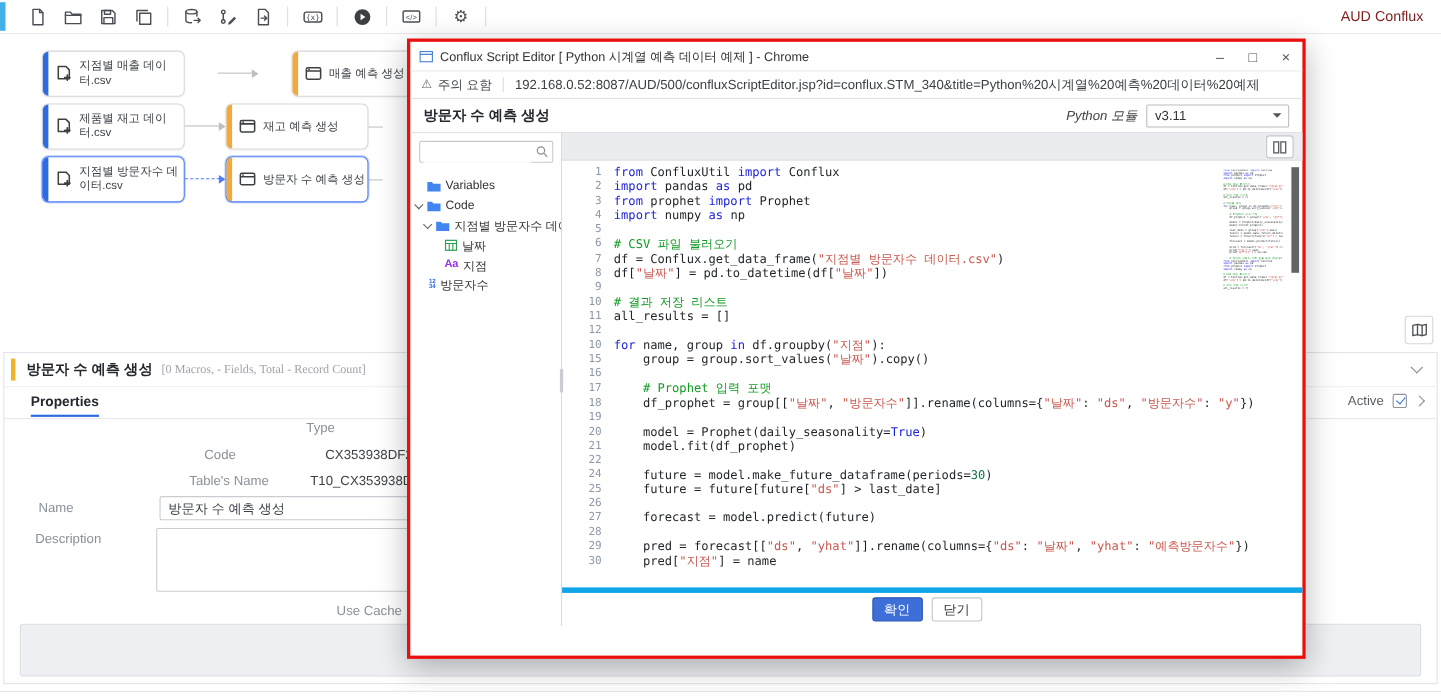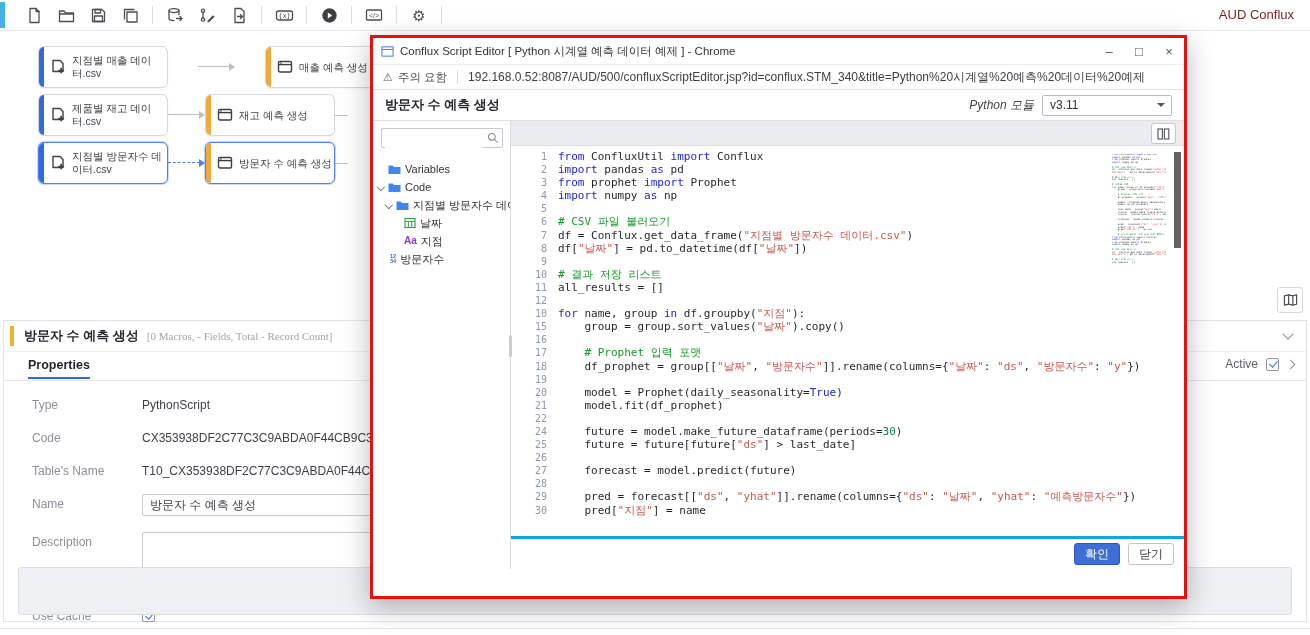--- a/index.html
+++ b/index.html
@@ -49,21 +49,21 @@
   .tab-properties{position:absolute;left:24px;top:6px;font-size:12.5px;font-weight:bold;color:#24282e;
                   padding-bottom:6px;cursor:pointer;}
   .tab-properties::after{content:"";position:absolute;left:0;right:0;bottom:-1px;height:2px;background:#2f6bdf;}
   .active-wrap{position:absolute;right:12px;top:5px;display:flex;align-items:center;gap:8px;font-size:12px;color:#5a5f66;}
   .cb{width:13px;height:13px;border:1px solid #8f949b;border-radius:2px;position:relative;background:#fff;box-sizing:border-box;cursor:pointer;}
   .cb.checked::after{content:"";position:absolute;left:3.5px;top:0.5px;width:3.5px;height:7px;
         border-right:1.8px solid #2f6bdf;border-bottom:1.8px solid #2f6bdf;transform:rotate(40deg);}
   .active-chev{display:inline-block;width:6px;height:6px;border-right:1.4px solid #8a8f98;border-top:1.4px solid #8a8f98;
         transform:rotate(45deg);cursor:pointer;}
   #prop-fields{position:absolute;left:0;top:58px;}
-  .frow{display:flex;align-items:flex-start;margin:16px 0 7px 28px;}
+  .frow{display:flex;align-items:flex-start;margin:0 0 7px 28px;justify-content:center;}
   .flabel{width:110px;font-size:12px;color:#8b9099;padding-top:3px;flex-shrink:0;}
   .fvalue{font-size:12px;color:#3c4046;padding-top:3px;}
   .finput{width:555px;height:22px;border:1px solid #c9ccd1;border-radius:2px;font-size:12px;color:#3c4046;
           padding:0 7px;font-family:inherit;box-sizing:border-box;}
   .ftextarea{width:555px;height:52px;border:1px solid #c9ccd1;border-radius:2px;resize:none;font-family:inherit;font-size:12px;}
   #panel-gray{position:absolute;left:14px;right:14px;top:246px;height:46px;background:#eef0f3;
               border:1px solid #dadde1;border-radius:3px;}
   #page-bottom-line{position:absolute;left:0;top:628px;width:1310px;border-top:1px solid #e5e7ea;}
   
   #popup{position:absolute;left:370px;top:35px;width:817px;height:564px;border:3px solid #e8100c;
@@ -106,21 +106,21 @@
   .cline{display:flex;height:13.1px;}
   .lnum{width:36px;text-align:right;padding-right:11px;color:#8e98a8;flex-shrink:0;font-size:10px;}
   .lcode{white-space:pre;}
   .k{color:#1d25d8;} .s{color:#c9584f;} .c{color:#149a24;} .n{color:#0e7a4a;} .t{color:#1f2328;}
   .minimap{position:absolute;top:8px;right:18px;width:54px;max-height:110px;overflow:hidden;
            font-family:"DejaVu Sans Mono",monospace;font-size:2.4px;line-height:2.5px;pointer-events:none;}
   .minimap .cline{height:2.5px;}
   .minimap .lcode{white-space:pre;}
   .vscroll{position:absolute;right:3px;top:6px;bottom:6px;width:7px;}
   .vthumb{position:absolute;top:0;width:7px;height:96px;background:#646464;cursor:pointer;}
-  .pfooter{height:30px;border-top:3px solid #0ea5e9;display:flex;align-items:center;justify-content:flex-end;
+  .pfooter{height:30px;border-top:5px solid #0ea5e9;display:flex;align-items:center;justify-content:center;
            padding-right:10px;gap:8px;}
   .btn-ok{min-width:46px;height:22px;background:#3e6fd8;border:1px solid #2d57b5;border-radius:3px;color:#fff;
           font-size:12px;font-family:inherit;cursor:pointer;}
   .btn-close{min-width:46px;height:22px;background:#fff;border:1px solid #c6c6c6;border-radius:3px;color:#333;
           font-size:12px;font-family:inherit;cursor:pointer;}
 </style>
 </head>
 <body>
 
 <div id="screen">

